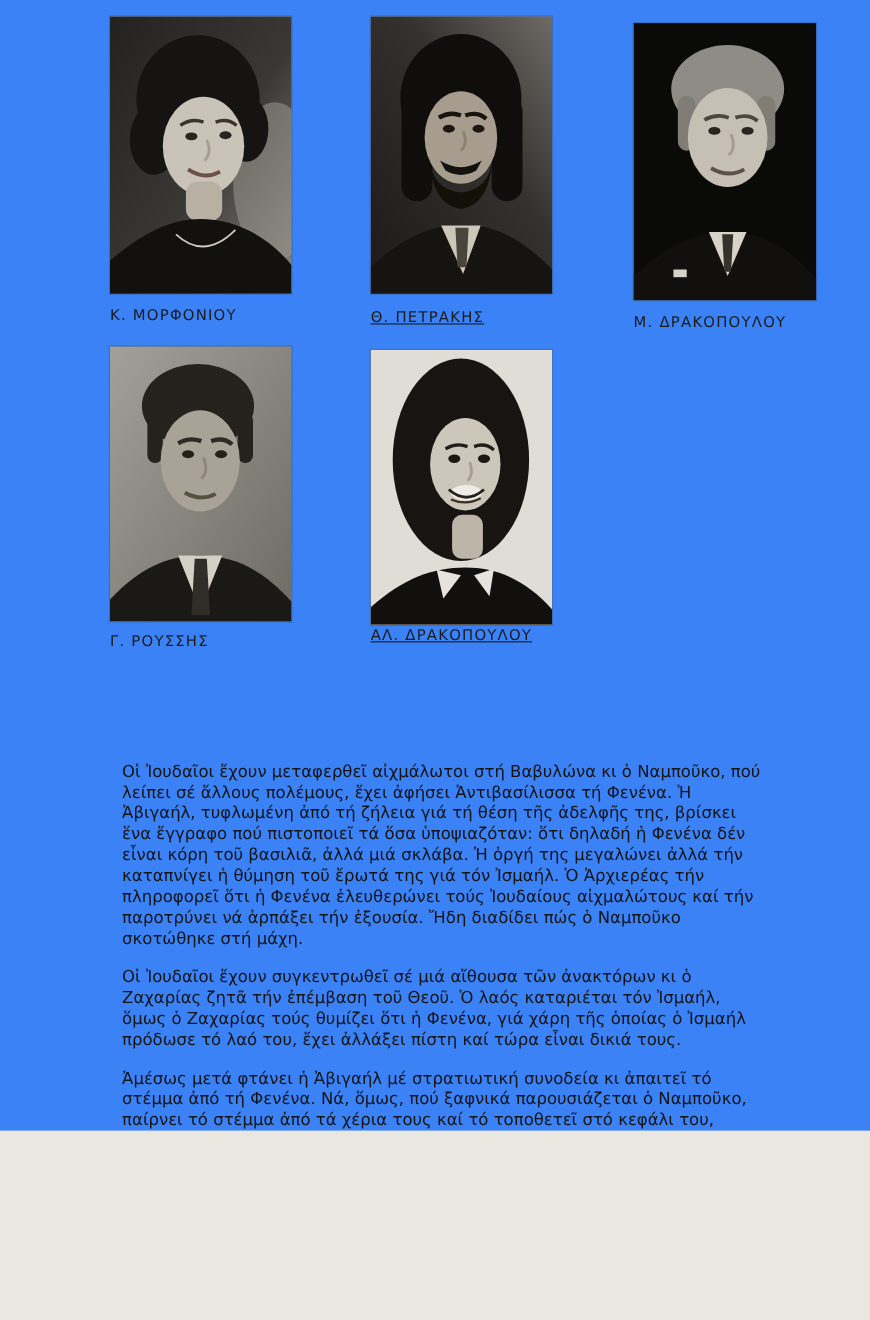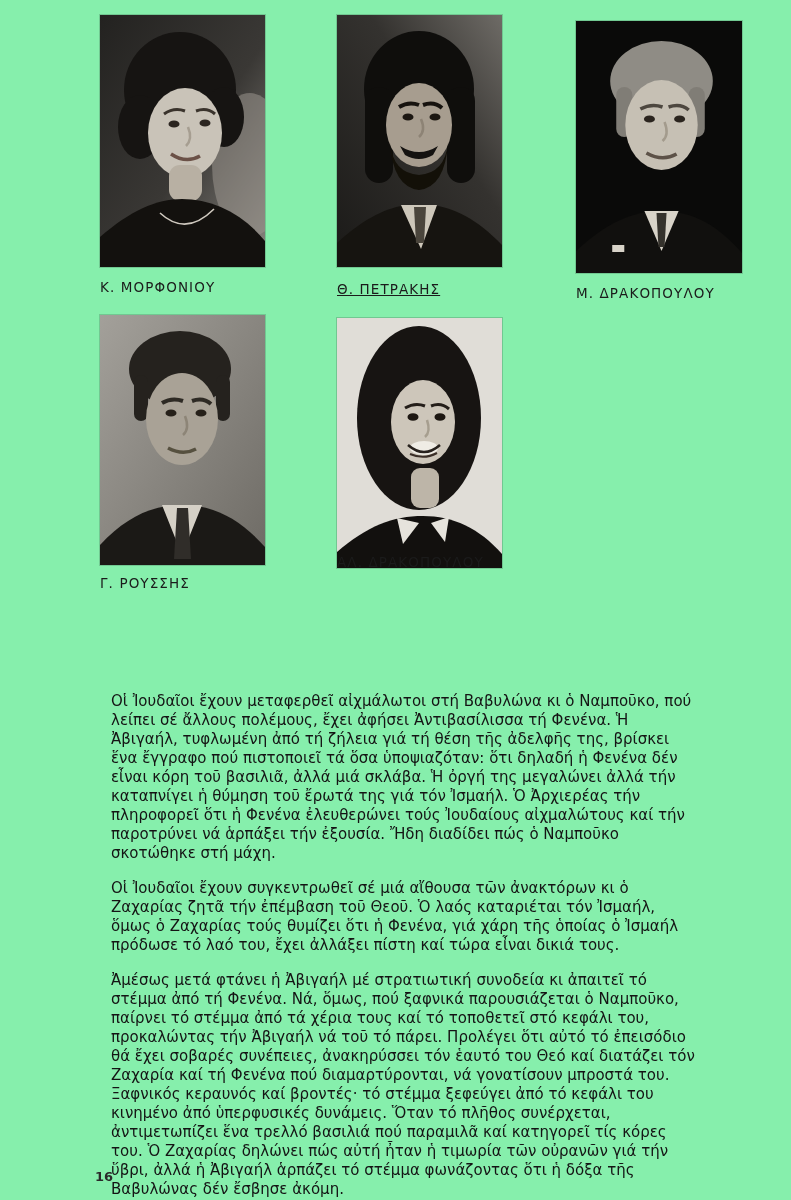--- a/index.html
+++ b/index.html
@@ -4,22 +4,22 @@
 <style>
   html, body { margin: 0; padding: 0; }
   body {
     background: #eae7e1;
     font-family: "DejaVu Sans", "Liberation Sans", sans-serif;
     -webkit-font-smoothing: antialiased;
   }
   .page {
     position: relative;
     width: 791px;
-    height: 1200px;
-    background: #86efac;
+    height: 1028px;
+    background: #3b82f6;
     overflow: hidden;
     color: #161616;
   }
   figure.photo {
     position: absolute;
     margin: 0;
     box-shadow: 0 0 0 1px rgba(20,20,20,0.18);
     background: #777;
   }
   figure.photo svg { display: block; width: 100%; height: 100%; }
@@ -175,21 +175,21 @@
       <path d="M90 102 q4 12 -2 17" stroke="#a69e8f" stroke-width="2.5" fill="none"></path>
       <ellipse cx="87" cy="130" rx="14" ry="7" fill="#efece5"></ellipse>
       <path d="M71 127 q16 14 32 0" stroke="#27211d" stroke-width="2.5" fill="none"></path>
       <path d="M73 136 q14 6 27 -1" stroke="#3a2e27" stroke-width="2" fill="none"></path>
       <rect x="74" y="150" width="28" height="40" rx="9" fill="#bdb5a8"></rect>
       <path d="M0 250 L0 234 C30 208 56 198 86 198 C116 198 142 210 165 236 L165 250 Z" fill="#12100e"></path>
       <polygon points="60,200 82,205 66,226" fill="#e6e3dc"></polygon>
       <polygon points="112,199 94,205 108,224" fill="#e6e3dc"></polygon>
     </svg>
   </figure>
-  <figcaption class="caption" style="left:337px; top:554px;">ΑΛ. ΔΡΑΚΟΠΟΥΛΟΥ</figcaption>
+  <figcaption class="caption" style="left:337px; top:570px;text-decoration:underline;">ΑΛ. ΔΡΑΚΟΠΟΥΛΟΥ</figcaption>
 
   <section class="synopsis">
     <p>Οἱ Ἰουδαῖοι ἔχουν μεταφερθεῖ αἰχμάλωτοι στή Βαβυλώνα κι ὁ Ναμποῦκο, πού λείπει σέ ἄλλους πολέμους, ἔχει ἀφήσει Ἀντιβασίλισσα τή Φενένα. Ἡ Ἀβιγαήλ, τυφλωμένη ἀπό τή ζήλεια γιά τή θέση τῆς ἀδελφῆς της, βρίσκει ἕνα ἔγγραφο πού πιστοποιεῖ τά ὅσα ὑποψιαζόταν: ὅτι δηλαδή ἡ Φενένα δέν εἶναι κόρη τοῦ βασιλιᾶ, ἀλλά μιά σκλάβα. Ἡ ὀργή της μεγαλώνει ἀλλά τήν καταπνίγει ἡ θύμηση τοῦ ἔρωτά της γιά τόν Ἰσμαήλ. Ὁ Ἀρχιερέας τήν πληροφορεῖ ὅτι ἡ Φενένα ἐλευθερώνει τούς Ἰουδαίους αἰχμαλώτους καί τήν παροτρύνει νά ἁρπάξει τήν ἐξουσία. Ἤδη διαδίδει πώς ὁ Ναμποῦκο σκοτώθηκε στή μάχη.</p>
     <p>Οἱ Ἰουδαῖοι ἔχουν συγκεντρωθεῖ σέ μιά αἴθουσα τῶν ἀνακτόρων κι ὁ Ζαχαρίας ζητᾶ τήν ἐπέμβαση τοῦ Θεοῦ. Ὁ λαός καταριέται τόν Ἰσμαήλ, ὅμως ὁ Ζαχαρίας τούς θυμίζει ὅτι ἡ Φενένα, γιά χάρη τῆς ὁποίας ὁ Ἰσμαήλ πρόδωσε τό λαό του, ἔχει ἀλλάξει πίστη καί τώρα εἶναι δικιά τους.</p>
     <p>Ἀμέσως μετά φτάνει ἡ Ἀβιγαήλ μέ στρατιωτική συνοδεία κι ἀπαιτεῖ τό στέμμα ἀπό τή Φενένα. Νά, ὅμως, πού ξαφνικά παρουσιάζεται ὁ Ναμποῦκο, παίρνει τό στέμμα ἀπό τά χέρια τους καί τό τοποθετεῖ στό κεφάλι του, προκαλώντας τήν Ἀβιγαήλ νά τοῦ τό πάρει. Προλέγει ὅτι αὐτό τό ἐπεισόδιο θά ἔχει σοβαρές συνέπειες, ἀνακηρύσσει τόν ἑαυτό του Θεό καί διατάζει τόν Ζαχαρία καί τή Φενένα πού διαμαρτύρονται, νά γονατίσουν μπροστά του. Ξαφνικός κεραυνός καί βροντές· τό στέμμα ξεφεύγει ἀπό τό κεφάλι του κινημένο ἀπό ὑπερφυσικές δυνάμεις. Ὅταν τό πλῆθος συνέρχεται, ἀντιμετωπίζει ἕνα τρελλό βασιλιά πού παραμιλᾶ καί κατηγορεῖ τίς κόρες του. Ὁ Ζαχαρίας δηλώνει πώς αὐτή ἦταν ἡ τιμωρία τῶν οὐρανῶν γιά τήν ὕβρι, ἀλλά ἡ Ἀβιγαήλ ἁρπάζει τό στέμμα φωνάζοντας ὅτι ἡ δόξα τῆς Βαβυλώνας δέν ἔσβησε ἀκόμη.</p>
   </section>
 
   <div class="page-number">16</div>
 
 </div>

